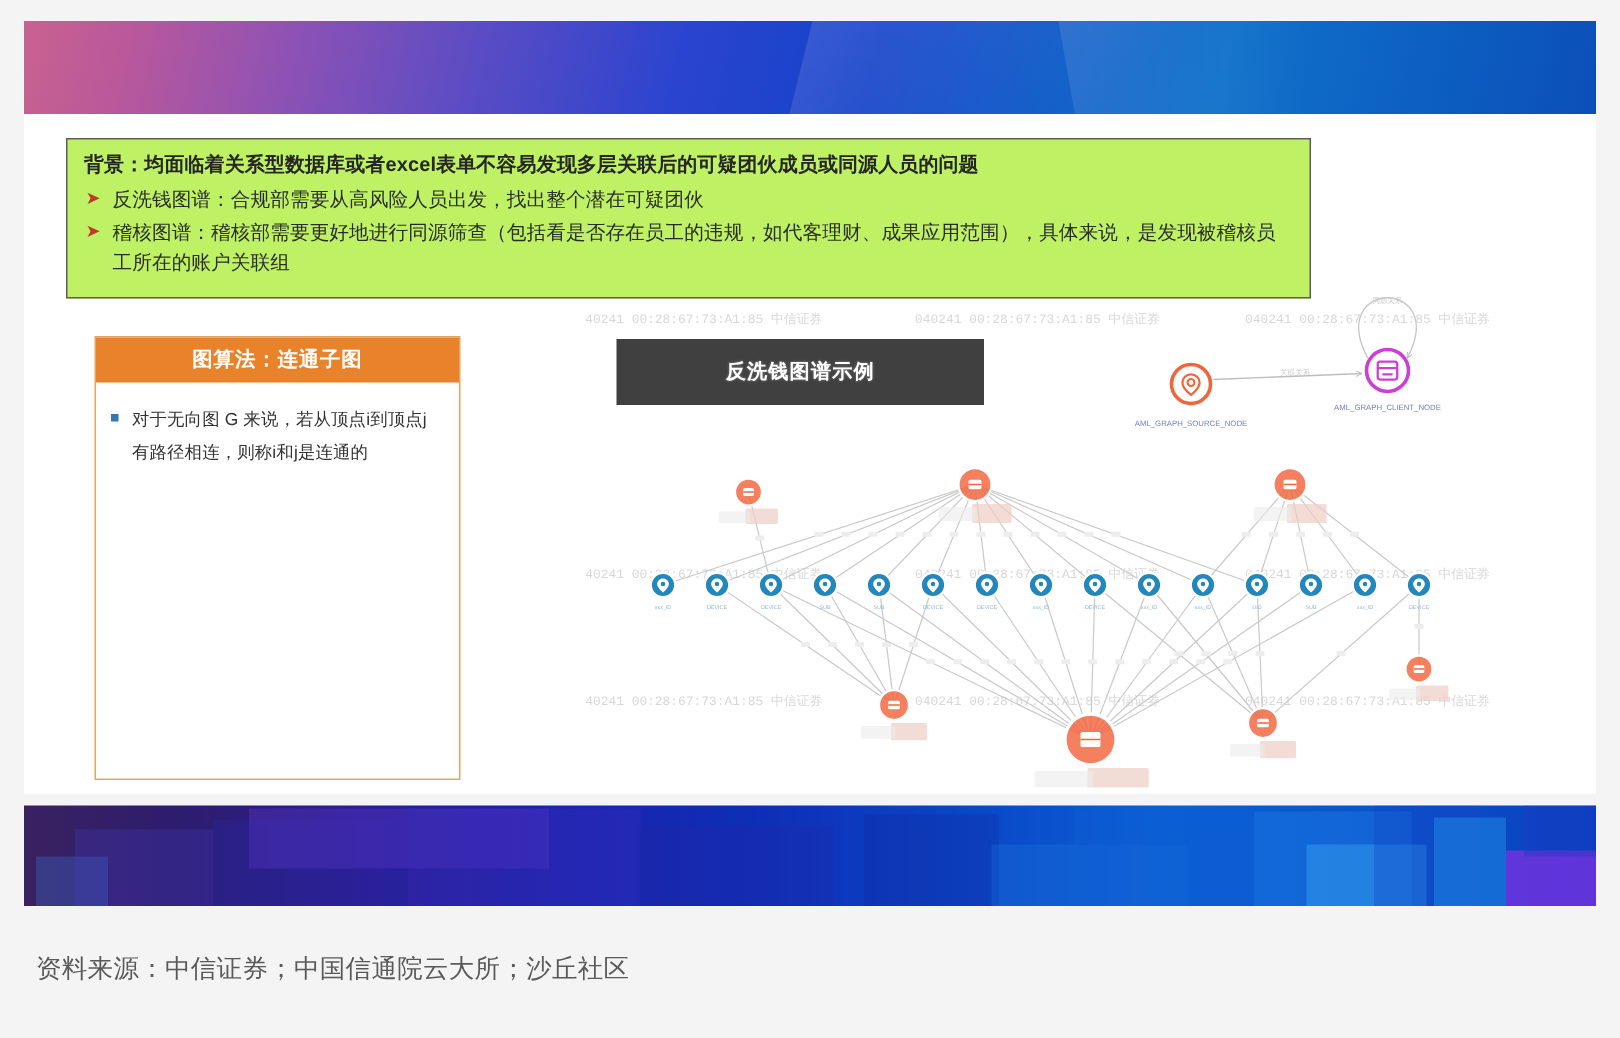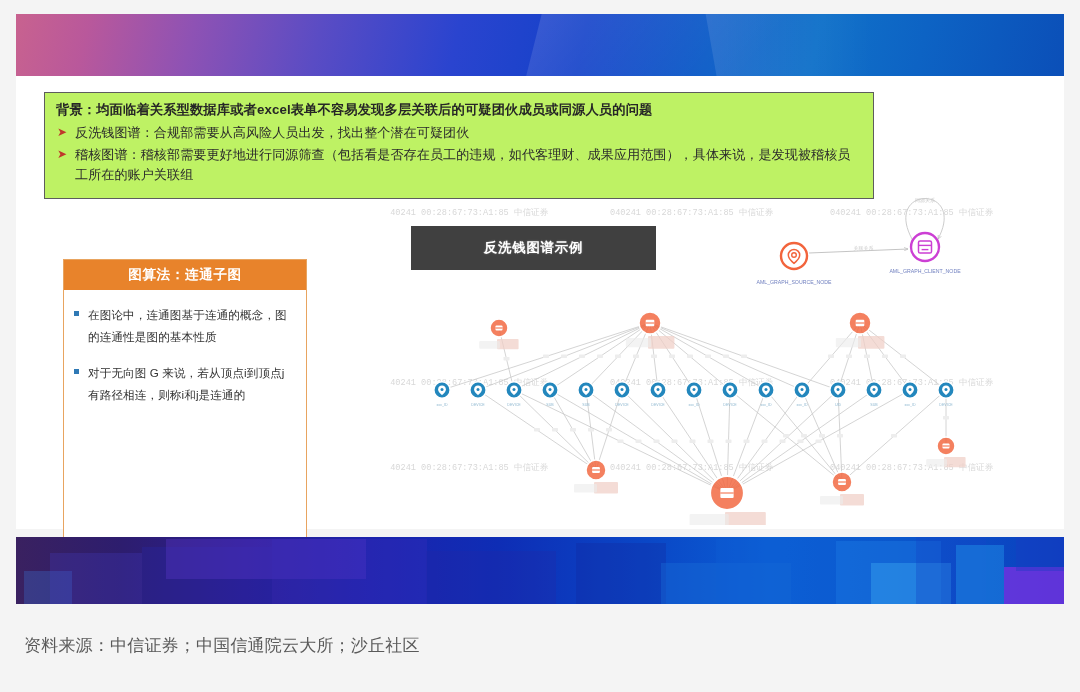--- a/index.html
+++ b/index.html
@@ -61,21 +61,21 @@
   }
   .note-row .txt {
     font-size: 13.1px; color: #2b2b2b; line-height: 19.5px; letter-spacing: .05px;
   }
   #note-row-1 { top: 30px; }
   #note-row-2 { top: 52px; }
 
   
   #left-panel {
     position: absolute; left: 63px; top: 224px; width: 244px; height: 296px;
-    border: 1px solid #e8a460; background: #ffffff; margin-top: 35px;
+    border: 1px solid #e8a460; background: #ffffff;
   }
   #left-panel-head {
     height: 30px; background: #e8832b; display: flex;
     align-items: center; justify-content: center;
   }
   #left-panel-head span {
     color: #ffffff; font-size: 13.6px; font-weight: bold; letter-spacing: .6px;
   }
   #left-panel-body { padding: 14px 12px 0 10px; }
   .lp-item { display: flex; margin-bottom: 15px; }
@@ -142,26 +142,20 @@
       <div class="marker">➤</div>
       <div class="txt">稽核图谱：稽核部需要更好地进行同源筛查（包括看是否存在员工的违规，如代客理财、成果应用范围），具体来说，是发现被稽核员工所在的账户关联组</div>
     </div>
   </div>
 
   <div id="left-panel">
     <div id="left-panel-head">
       <span>图算法：连通子图</span>
     </div>
     <div id="left-panel-body">
-      <div class="lp-item">
-        <div class="sq">
-            <i></i>
-          </div>
-        <div class="lp-txt">在图论中，连通图基于连通的概念，图的连通性是图的基本性质</div>
-      </div>
       <div class="lp-item">
         <div class="sq">
             <i></i>
           </div>
         <div class="lp-txt">对于无向图 G 来说，若从顶点i到顶点j有路径相连，则称i和j是连通的</div>
       </div>
     </div>
   </div>
 
   <div id="graph-banner">

